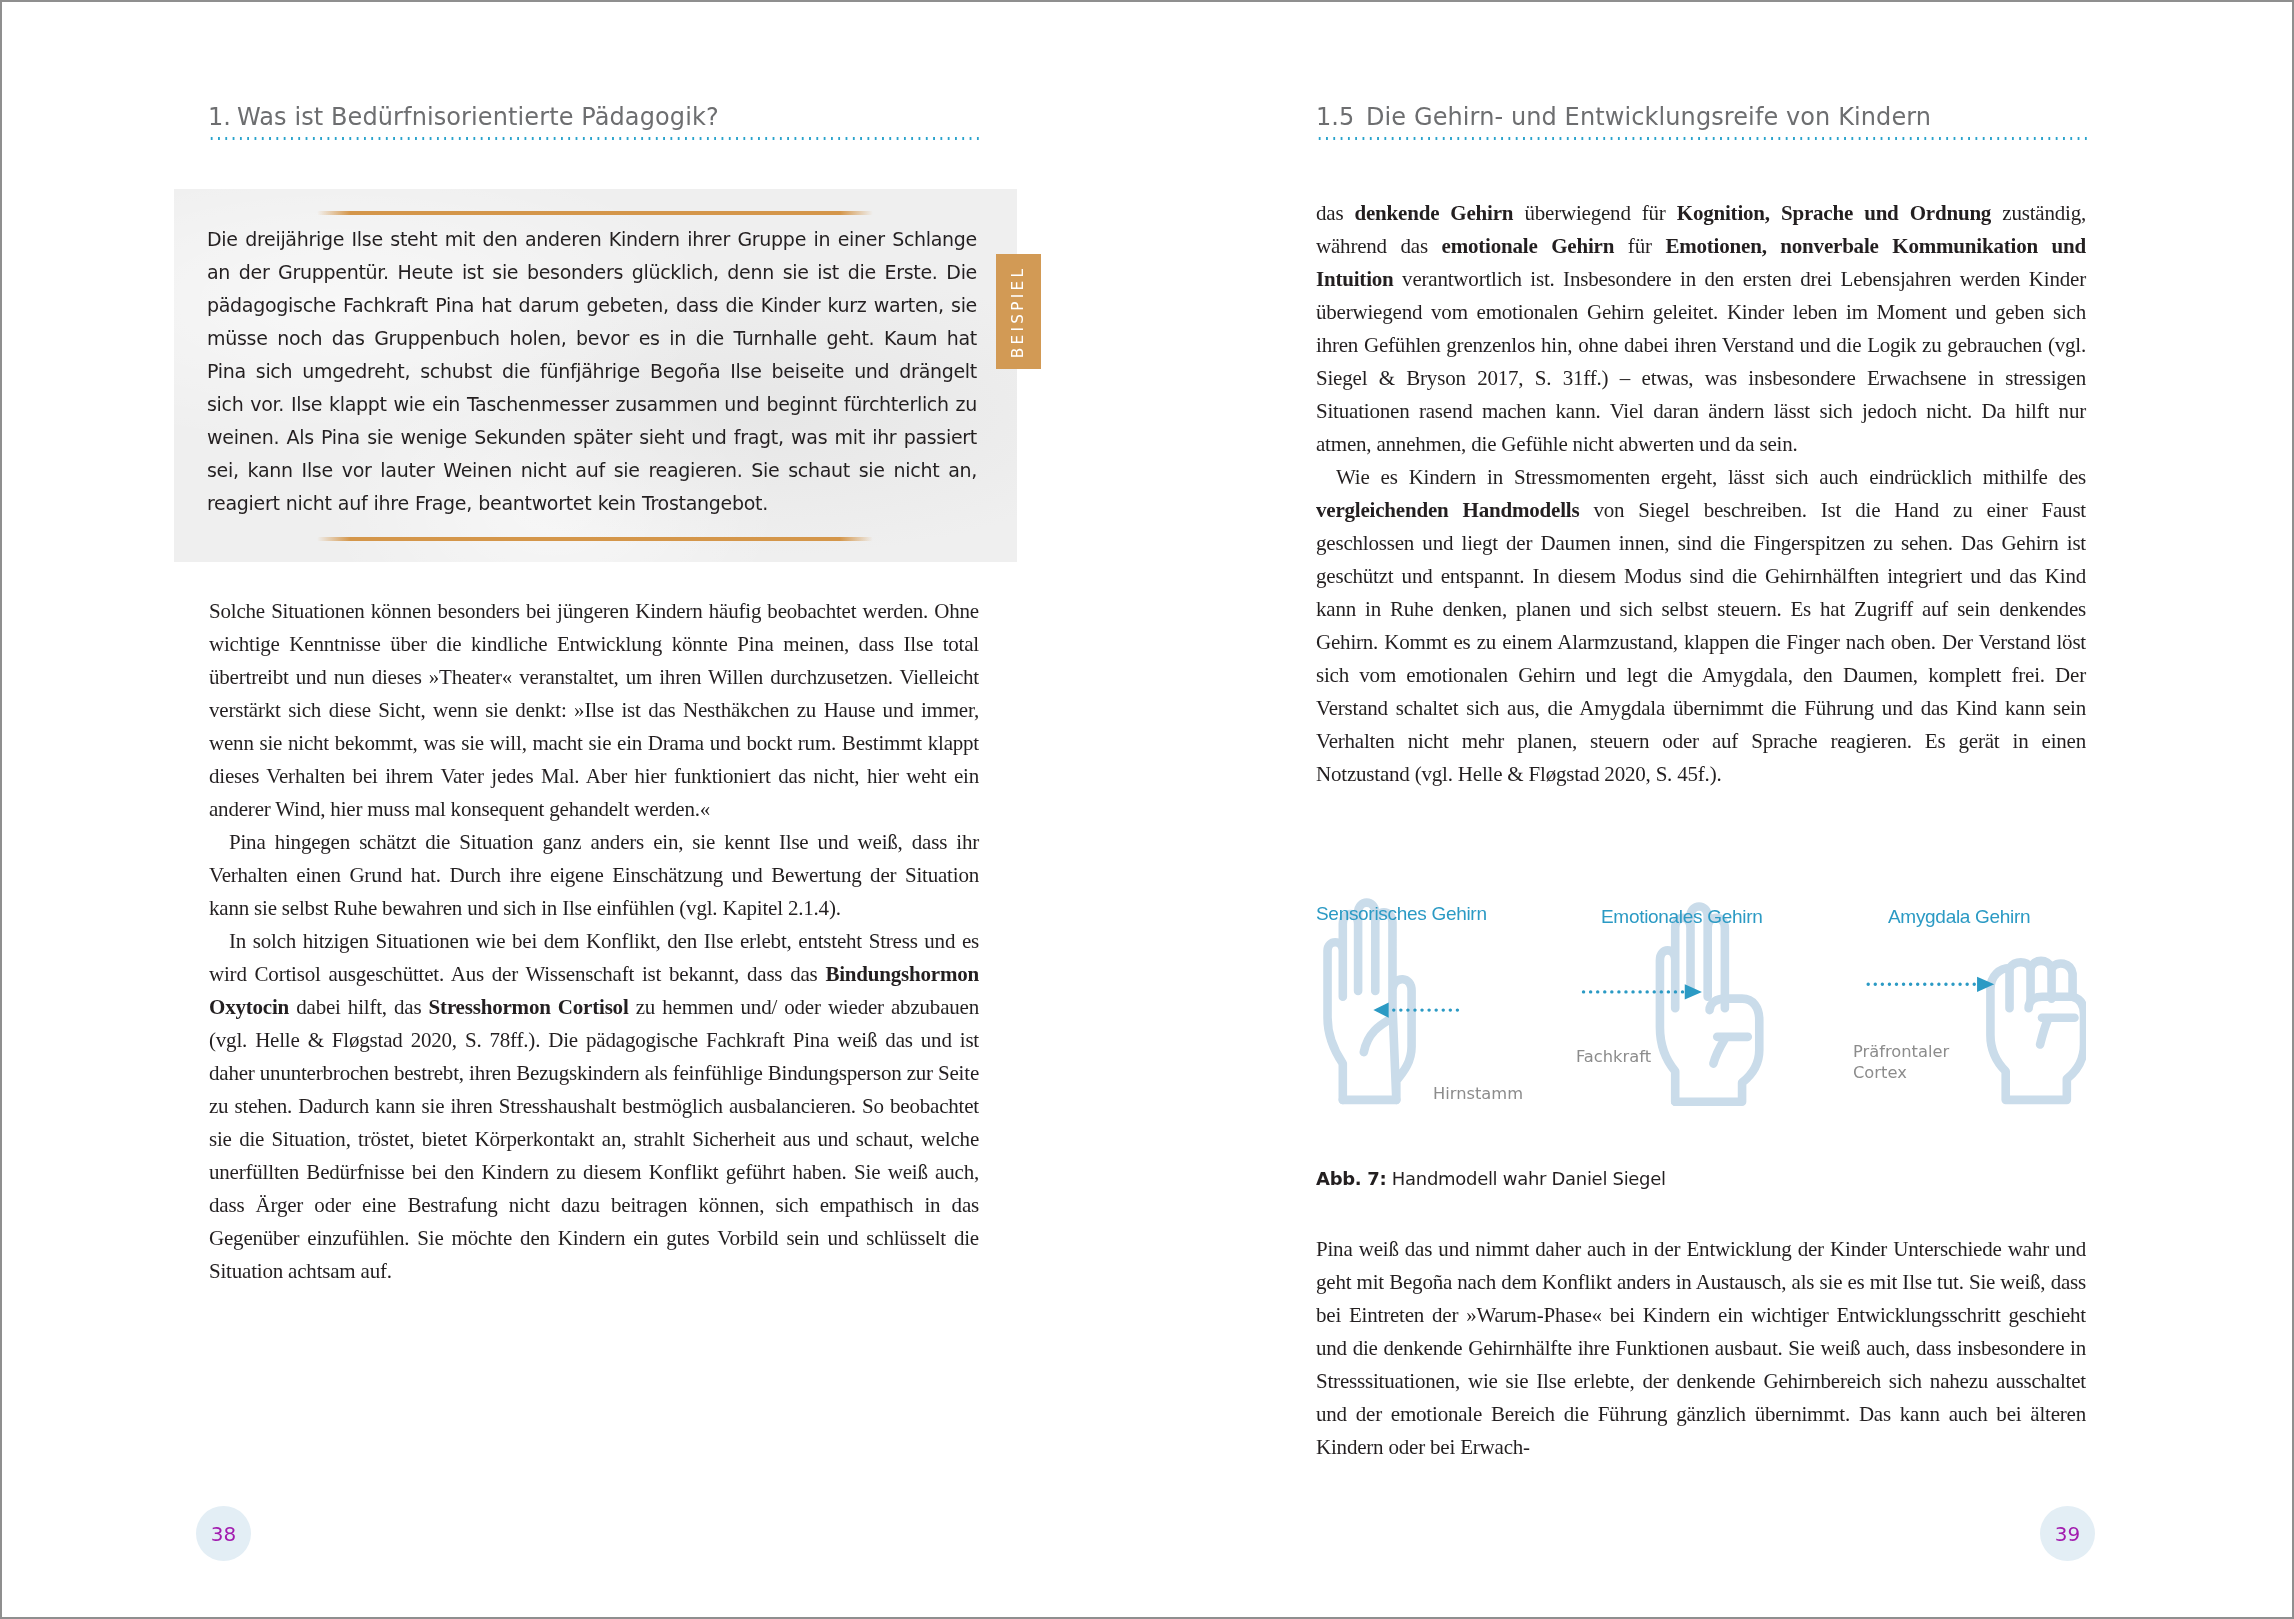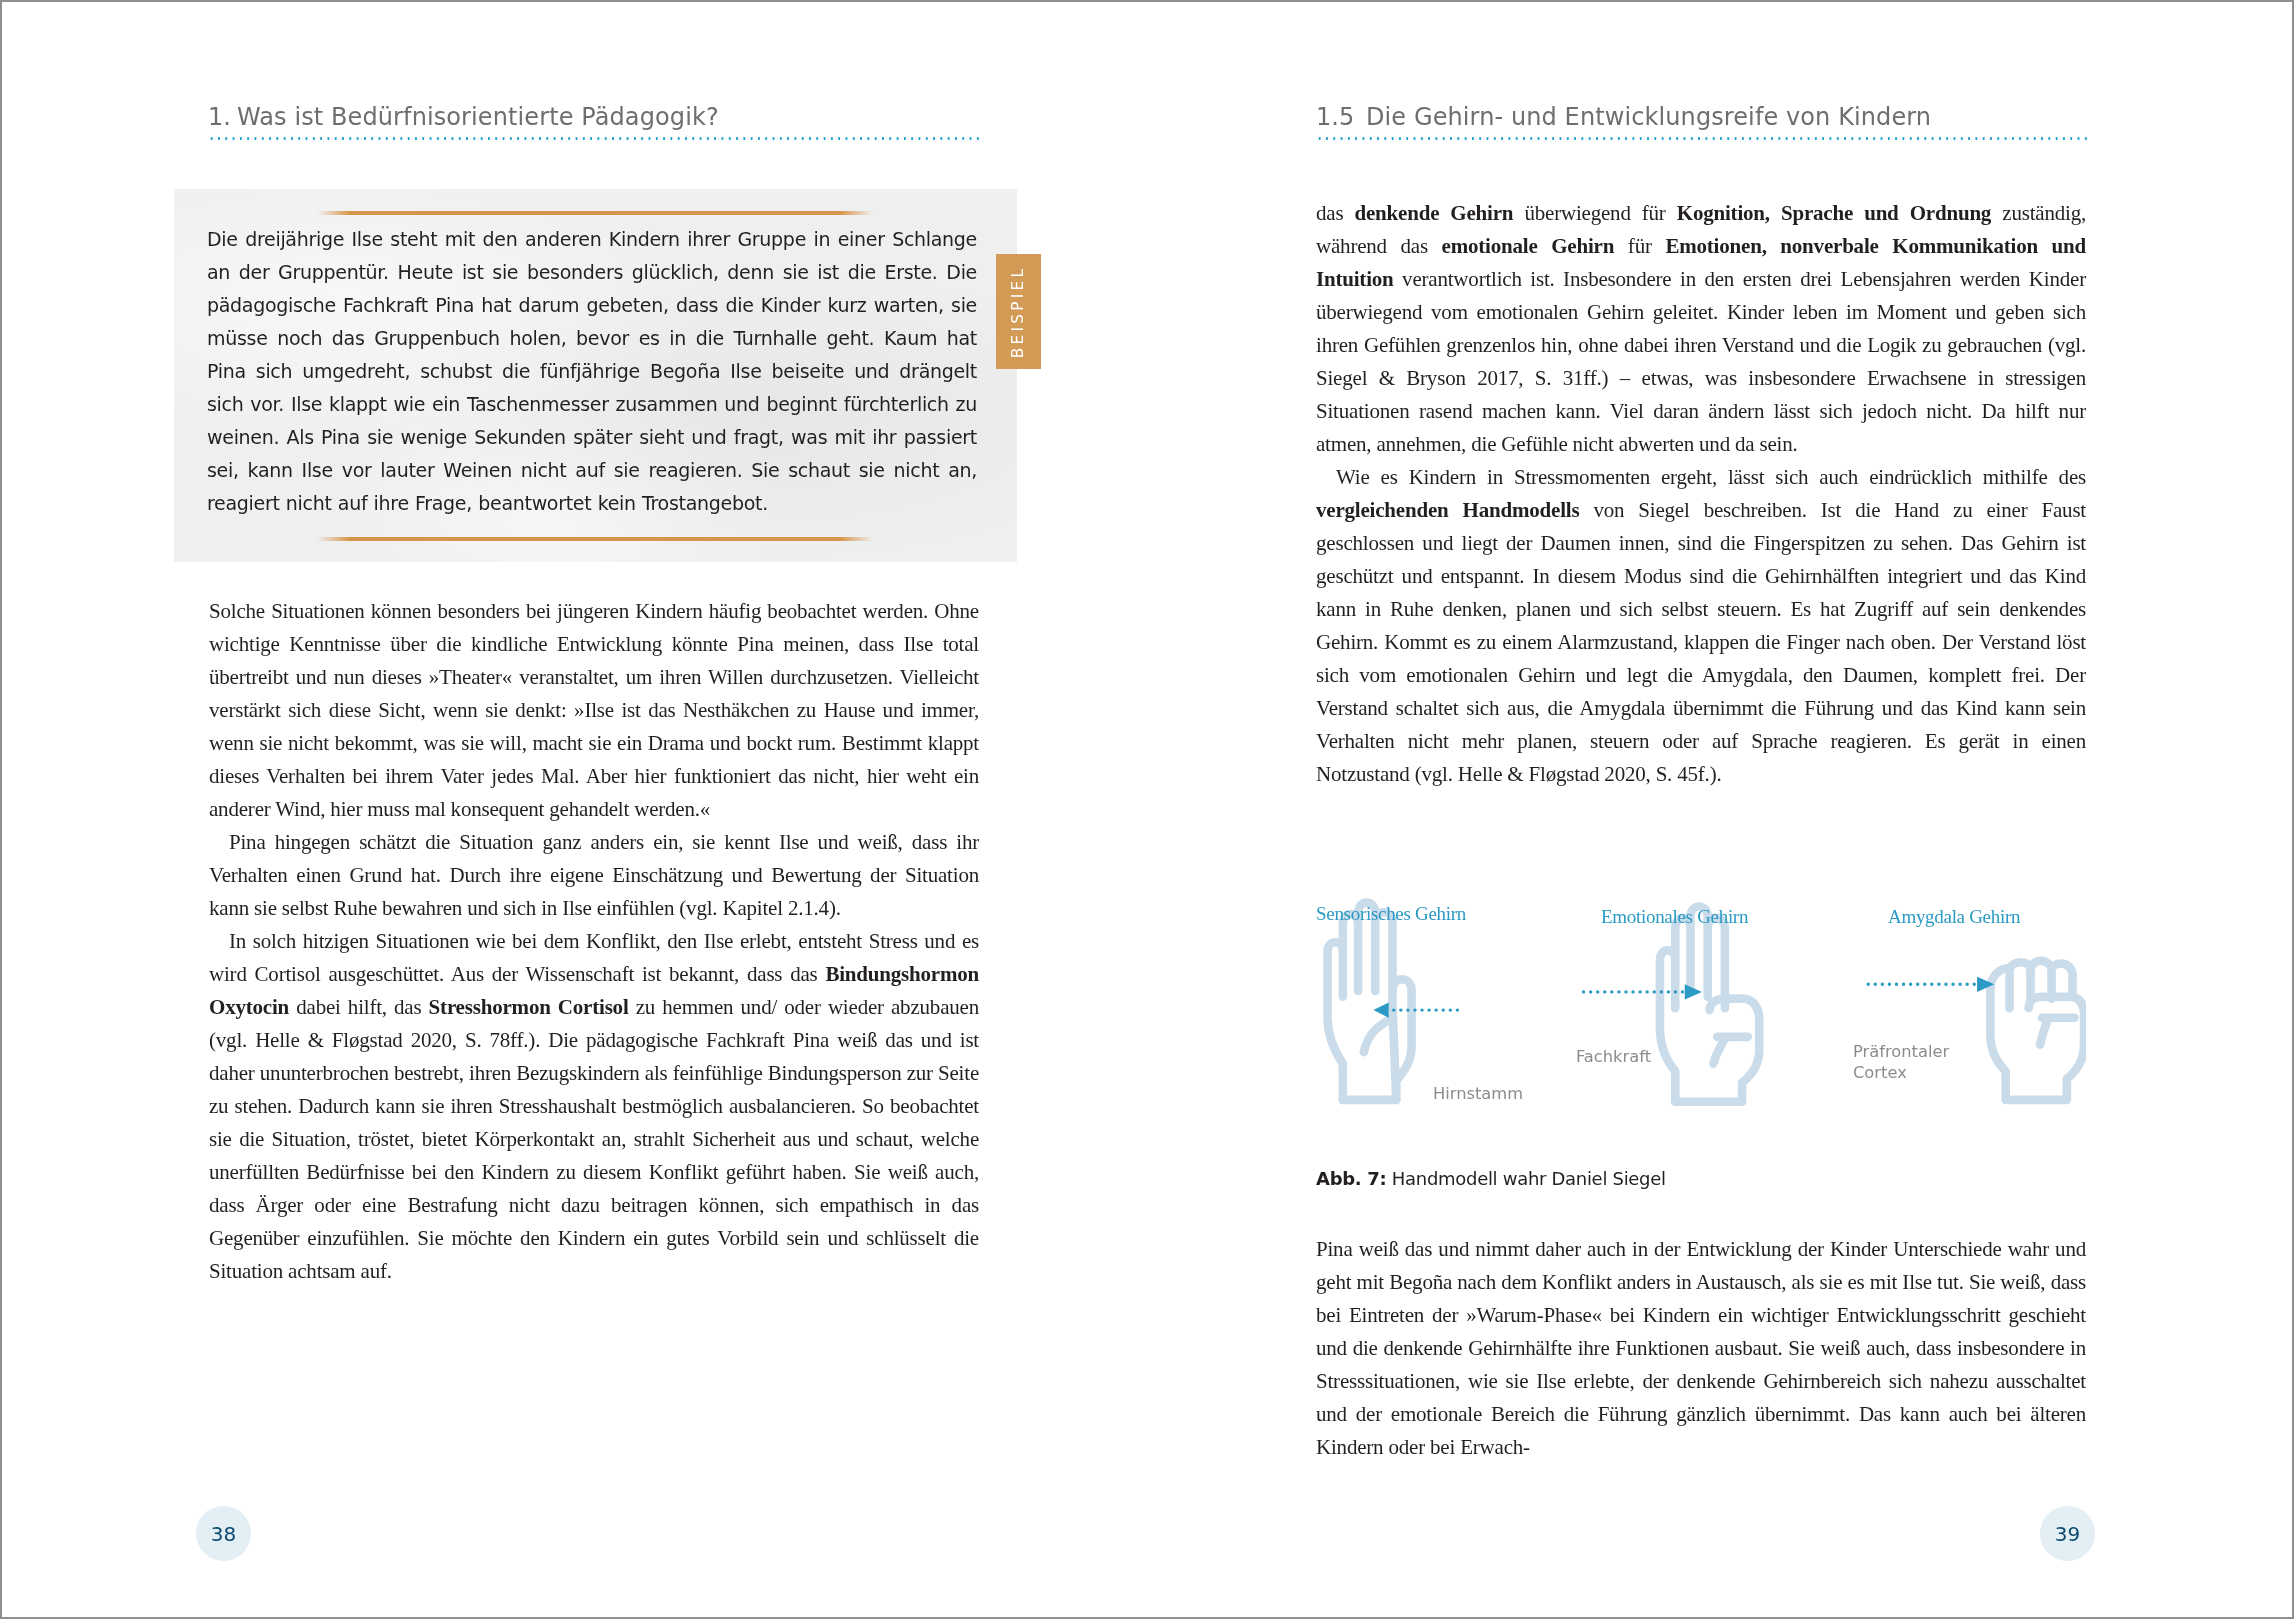--- a/index.html
+++ b/index.html
@@ -61,39 +61,39 @@
     hyphens:manual; letter-spacing:-0.2px;
   }
   .body-col p { margin:0; }
   .body-col p.indent { text-indent:20px; }
   .body-col b { font-weight:bold; }
 
   .figure {
     position:absolute; left:1316px; top:884px; width:770px; height:277px;
   }
   .fig-title {
-    position:absolute; top:19px; font-family:Liberation Serif, serif;
+    position:absolute; top:19px; font-family:Liberation Sans, sans-serif;
     font-size:19px; color:#2b9ac4; white-space:nowrap; letter-spacing:-0.3px;text-align:center;
   }
   .fig-label {
     position:absolute; font-family:"DejaVu Sans", sans-serif; font-size:16.3px;
     color:#8c8c8c; line-height:20px; white-space:nowrap;
   }
   .fig-svg { position:absolute; left:0; top:0; width:770px; height:277px; }
 
   .caption {
     position:absolute; left:1316px; top:1168px;
     font-family:"DejaVu Sans", sans-serif; font-size:18px; color:#231f20; letter-spacing:-0.3px;
   }
   .caption b { font-weight:bold; }
 
   .page-num {
     position:absolute; top:1506px; width:55px; height:55px; border-radius:50%;
     background:#e3eef5; display:flex; align-items:center; justify-content:center;
-    font-family:"DejaVu Sans", sans-serif; font-size:20px; color:#0c4a6e;
+    font-family:"DejaVu Sans", sans-serif; font-size:20px; color:#a21caf;
   }
 </style>
 </head>
 <body>
 
 <div class="frame-top"></div>
 <div class="frame-left"></div>
 <div class="frame-right"></div>
 <div class="frame-bottom"></div>
 

